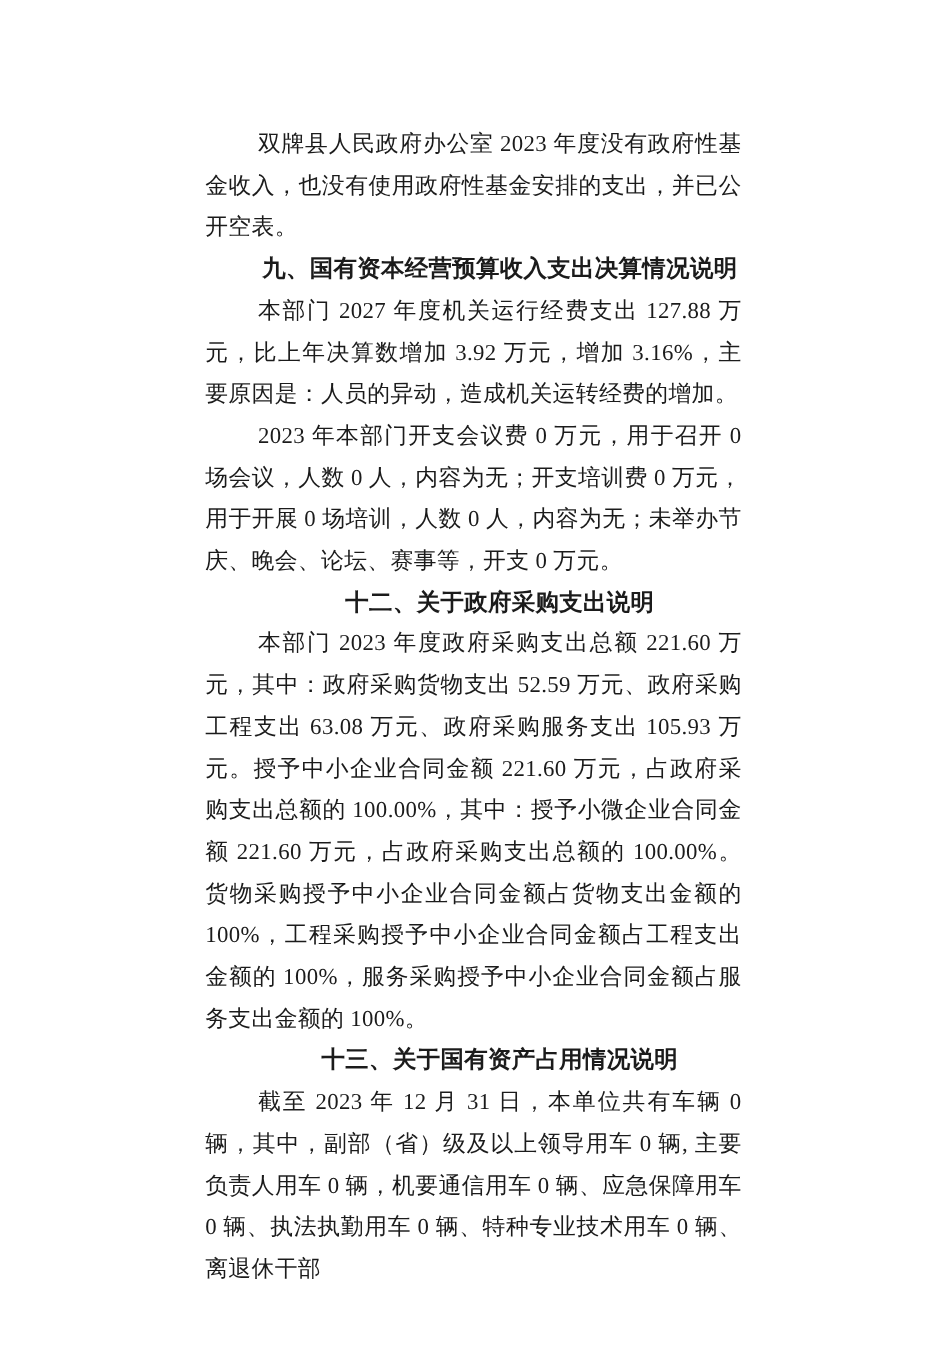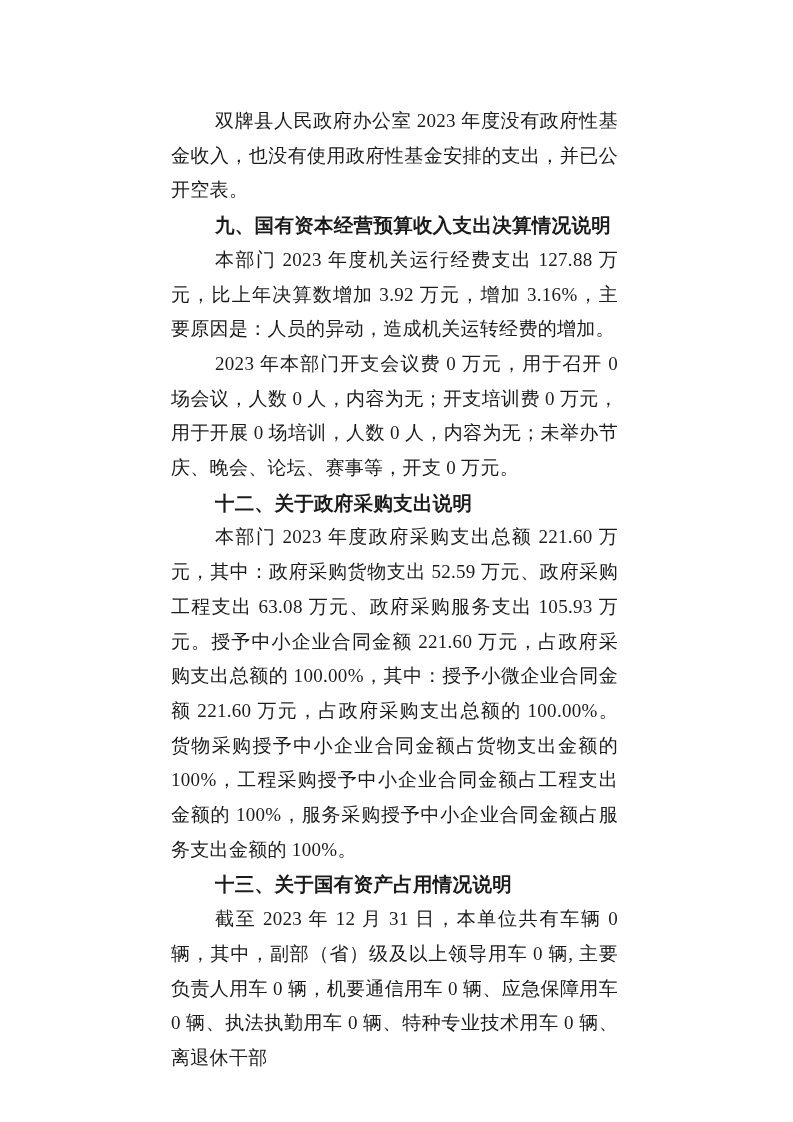--- a/index.html
+++ b/index.html
@@ -25,37 +25,37 @@
     text-indent: 44px;
     letter-spacing: 0.3px;
   }
   .paragraph {
     font-family: "Liberation Serif", "DejaVu Serif", serif;
     font-weight: 400;
     text-align: justify;
     text-justify: inter-ideograph;
   }
   .heading {
-    font-family: Liberation Sans, sans-serif;
+    font-family: Liberation Serif, serif;
     font-weight: 700;
     font-size: 19.5px;
-    text-align: left;
+    text-align: center;
   }
 </style>
 </head>
 <body>
 
 <div class="page">
   <p class="doc-block paragraph">双牌县人民政府办公室 2023 年度没有政府性基金收入，也没有使用政府性基金安排的支出，并已公开空表。</p>
 
   <h2 class="doc-block heading">九、国有资本经营预算收入支出决算情况说明</h2>
 
 
 
-  <p class="doc-block paragraph">本部门 2023 年度机关运行经费支出 127.88 万元，比上年决算数增加 3.92 万元，增加 3.16%，主要原因是：人员的异动，造成机关运转经费的增加。</p>
+  <p class="doc-block paragraph">本部门 2027 年度机关运行经费支出 127.88 万元，比上年决算数增加 3.92 万元，增加 3.16%，主要原因是：人员的异动，造成机关运转经费的增加。</p>
 
 
   <p class="doc-block paragraph">2023 年本部门开支会议费 0 万元，用于召开 0 场会议，人数 0 人，内容为无；开支培训费 0 万元，用于开展 0 场培训，人数 0 人，内容为无；未举办节庆、晚会、论坛、赛事等，开支 0 万元。</p>
 
   <h2 class="doc-block heading">十二、关于政府采购支出说明</h2>
 
   <p class="doc-block paragraph">本部门 2023 年度政府采购支出总额 221.60 万元，其中：政府采购货物支出 52.59 万元、政府采购工程支出 63.08 万元、政府采购服务支出 105.93 万元。授予中小企业合同金额 221.60 万元，占政府采购支出总额的 100.00%，其中：授予小微企业合同金额 221.60 万元，占政府采购支出总额的 100.00%。货物采购授予中小企业合同金额占货物支出金额的 100%，工程采购授予中小企业合同金额占工程支出金额的 100%，服务采购授予中小企业合同金额占服务支出金额的 100%。</p>
 
   <h2 class="doc-block heading">十三、关于国有资产占用情况说明</h2>
 

